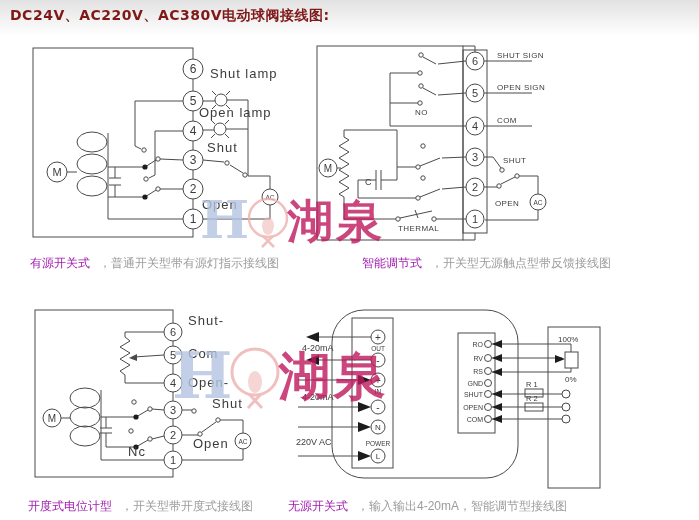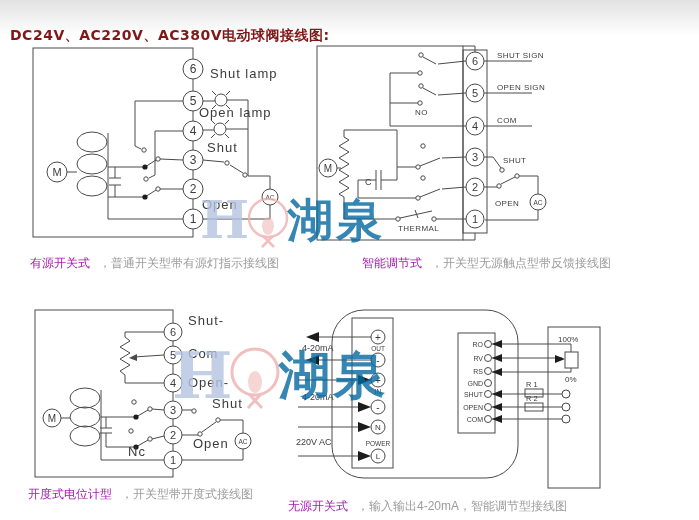--- a/index.html
+++ b/index.html
@@ -1,37 +1,37 @@
 <!DOCTYPE html>
 <html><head>
 <meta charset="utf-8">
 <style>
   html,body{margin:0;padding:0;}
   body{width:699px;height:520px;position:relative;background:#ffffff;overflow:hidden;
        font-family:"Liberation Sans",sans-serif;}
   .top-grad{position:absolute;left:0;top:0;width:699px;height:36px;
             background:linear-gradient(#e2e2e2,#ffffff);}
   .title{position:absolute;left:10px;top:7px;font-family:"DejaVu Sans",sans-serif;
-         font-weight:bold;font-size:14px;color:#801818;letter-spacing:.5px;margin-top:20px;}
+         font-weight:bold;font-size:14px;color:#801818;letter-spacing:.5px;}
   .diagram{position:absolute;}
   svg{display:block;}
   svg text{font-family:"Liberation Sans",sans-serif;fill:#3c3c3c;}
   .wire{stroke:#4a4a4a;stroke-width:1;fill:none;}
   .node{fill:#ffffff;stroke:#4a4a4a;stroke-width:1;}
   .dot{fill:#1c1c1c;stroke:none;}
   .lbl{font-size:13px;letter-spacing:1px;}
   .lbl-sm{font-size:8px;letter-spacing:.4px;}
   .tnum{font-size:12px;}
   .caption{position:absolute;font-size:12px;line-height:15px;white-space:nowrap;}
   .cap-red{color:#a21caf;}
   .cap-gray{color:#9c9c9c;margin-left:9px;}
   .watermark{position:absolute;display:flex;align-items:flex-start;opacity:.8;
              pointer-events:none;z-index:5;}
   .wm-letter{font-family:"DejaVu Serif",serif;font-weight:bold;color:#b5c4e0;line-height:1;}
-  .wm-text{font-family:Liberation Serif, serif;font-weight:bold;color:#0369a1;
+  .wm-text{font-family:Liberation Sans, sans-serif;font-weight:bold;color:#be185d;
            line-height:1;letter-spacing:3px;}
   .wm-balloon{margin:0 -6px;}
 </style>
 </head>
 <body>
 
 <div class="top-grad"></div>
 <div class="title">DC24V、AC220V、AC380V电动球阀接线图:</div>
 
 <div class="diagram" style="left:30px;top:45px">
@@ -333,21 +333,21 @@
   </g>
 </svg>
 </div>
 
 <div class="caption" style="left:30px;top:256px">
   <span class="cap-red">有源开关式</span><span class="cap-gray">，普通开关型带有源灯指示接线图</span>
 </div>
 <div class="caption" style="left:362px;top:256px">
   <span class="cap-red">智能调节式</span><span class="cap-gray">，开关型无源触点型带反馈接线图</span>
 </div>
-<div class="caption" style="left:28px;top:487px">
+<div class="caption" style="left:28px;top:499px">
   <span class="cap-red">开度式电位计型</span><span class="cap-gray">，开关型带开度式接线图</span>
 </div>
 <div class="caption" style="left:288px;top:499px">
   <span class="cap-red">无源开关式</span><span class="cap-gray">，输入输出4-20mA，智能调节型接线图</span>
 </div>
 
 <div class="watermark" style="left:200px;top:194px">
   <span class="wm-letter" style="font-size:52px">H</span>
   <svg class="wm-balloon" width="50" height="58" viewBox="0 0 50 58">
     <circle cx="25" cy="24" r="19" fill="none" stroke="#efb0b0" stroke-width="2.5"></circle>

